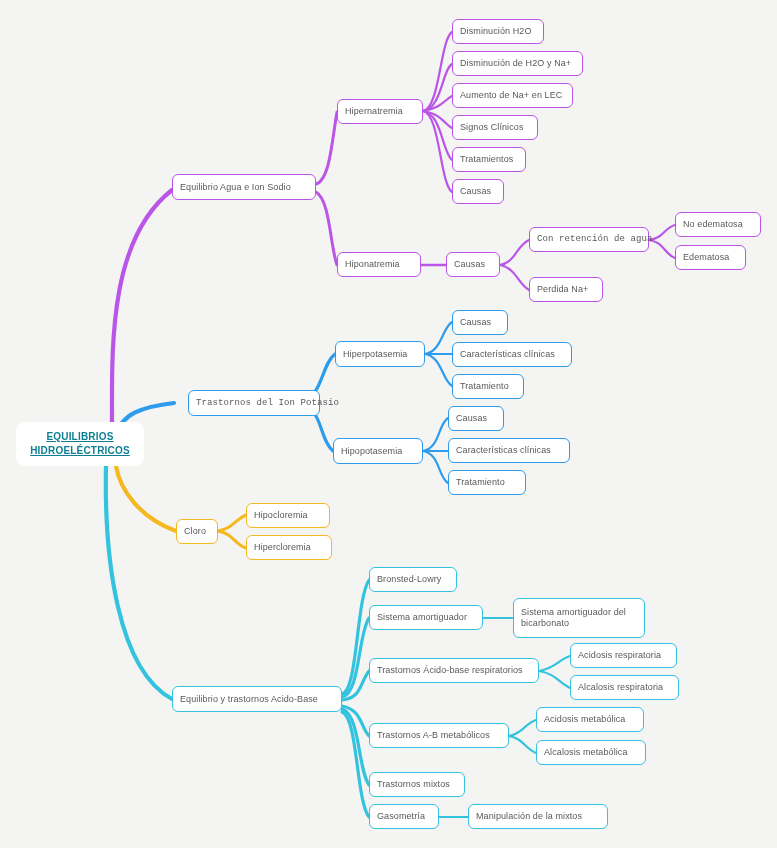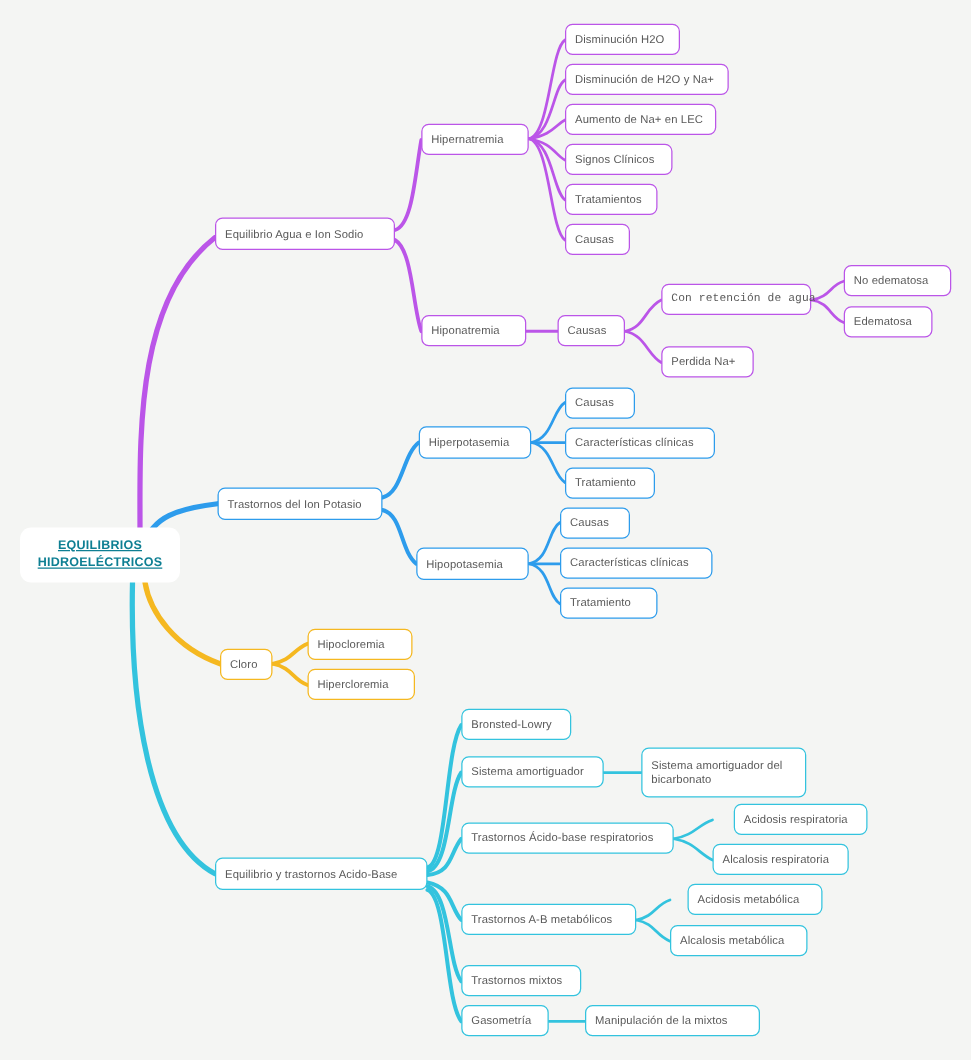--- a/index.html
+++ b/index.html
@@ -141,41 +141,41 @@
   <div class="node purple" style="left: 452px; top: 147px; width: 74px; height: 25px;">Tratamientos</div>
   <div class="node purple" style="left: 452px; top: 179px; width: 52px; height: 25px;">Causas</div>
 
   <div class="node purple" style="left: 337px; top: 252px; width: 84px; height: 25px;">Hiponatremia</div>
   <div class="node purple" style="left: 446px; top: 252px; width: 54px; height: 25px;">Causas</div>
   <div class="node purple" style="left: 529px; top: 227px; width: 120px; height: 25px; font-family: Liberation Mono, monospace;">Con retención de agua</div>
   <div class="node purple" style="left: 529px; top: 277px; width: 74px; height: 25px;">Perdida Na+</div>
   <div class="node purple" style="left: 675px; top: 212px; width: 86px; height: 25px;">No edematosa</div>
   <div class="node purple" style="left: 675px; top: 245px; width: 71px; height: 25px;">Edematosa</div>
 
-  <div class="node blue" style="left: 174px; top: 390px; width: 132px; height: 26px;">Trastornos del Ion Potasio</div>
+  <div class="node blue" style="left: 188px; top: 390px; width: 132px; height: 26px; font-family: Liberation Mono, monospace;">Trastornos del Ion Potasio</div>
   <div class="node blue" style="left: 335px; top: 341px; width: 90px; height: 26px;">Hiperpotasemia</div>
   <div class="node blue" style="left: 452px; top: 310px; width: 56px; height: 25px;">Causas</div>
   <div class="node blue" style="left: 452px; top: 342px; width: 120px; height: 25px;">Características clínicas</div>
   <div class="node blue" style="left: 452px; top: 374px; width: 72px; height: 25px;">Tratamiento</div>
   <div class="node blue" style="left: 333px; top: 438px; width: 90px; height: 26px;">Hipopotasemia</div>
   <div class="node blue" style="left: 448px; top: 406px; width: 56px; height: 25px;">Causas</div>
   <div class="node blue" style="left: 448px; top: 438px; width: 122px; height: 25px;">Características clínicas</div>
   <div class="node blue" style="left: 448px; top: 470px; width: 78px; height: 25px;">Tratamiento</div>
 
   <div class="node amber" style="left: 176px; top: 519px; width: 42px; height: 25px;">Cloro</div>
   <div class="node amber" style="left: 246px; top: 503px; width: 84px; height: 25px;">Hipocloremia</div>
   <div class="node amber" style="left: 246px; top: 535px; width: 86px; height: 25px;">Hipercloremia</div>
 
   <div class="node cyan" style="left: 172px; top: 686px; width: 170px; height: 26px;">Equilibrio y trastornos Acido-Base</div>
   <div class="node cyan" style="left: 369px; top: 567px; width: 88px; height: 25px;">Bronsted-Lowry</div>
   <div class="node cyan" style="left: 369px; top: 605px; width: 114px; height: 25px;">Sistema amortiguador</div>
   <div class="node cyan wrap" style="left: 513px; top: 598px; width: 132px; height: 40px;">Sistema amortiguador del bicarbonato</div>
   <div class="node cyan" style="left: 369px; top: 658px; width: 170px; height: 25px;">Trastornos Ácido-base respiratorios</div>
-  <div class="node cyan" style="left: 570px; top: 643px; width: 107px; height: 25px; margin-left: 17px;">Acidosis respiratoria</div>
+  <div class="node cyan" style="left: 570px; top: 643px; width: 107px; height: 25px;">Acidosis respiratoria</div>
   <div class="node cyan" style="left: 570px; top: 675px; width: 109px; height: 25px;">Alcalosis respiratoria</div>
   <div class="node cyan" style="left: 369px; top: 723px; width: 140px; height: 25px;">Trastornos A-B metabólicos</div>
-  <div class="node cyan" style="left: 536px; top: 707px; width: 108px; height: 25px; margin-left: 14px;">Acidosis metabólica</div>
+  <div class="node cyan" style="left: 536px; top: 707px; width: 108px; height: 25px;">Acidosis metabólica</div>
   <div class="node cyan" style="left: 536px; top: 740px; width: 110px; height: 25px;">Alcalosis metabólica</div>
   <div class="node cyan" style="left: 369px; top: 772px; width: 96px; height: 25px;">Trastornos mixtos</div>
   <div class="node cyan" style="left: 369px; top: 804px; width: 70px; height: 25px;">Gasometría</div>
   <div class="node cyan" style="left: 468px; top: 804px; width: 140px; height: 25px;">Manipulación de la mixtos</div>
 
 </div>
 
 </body></html>

